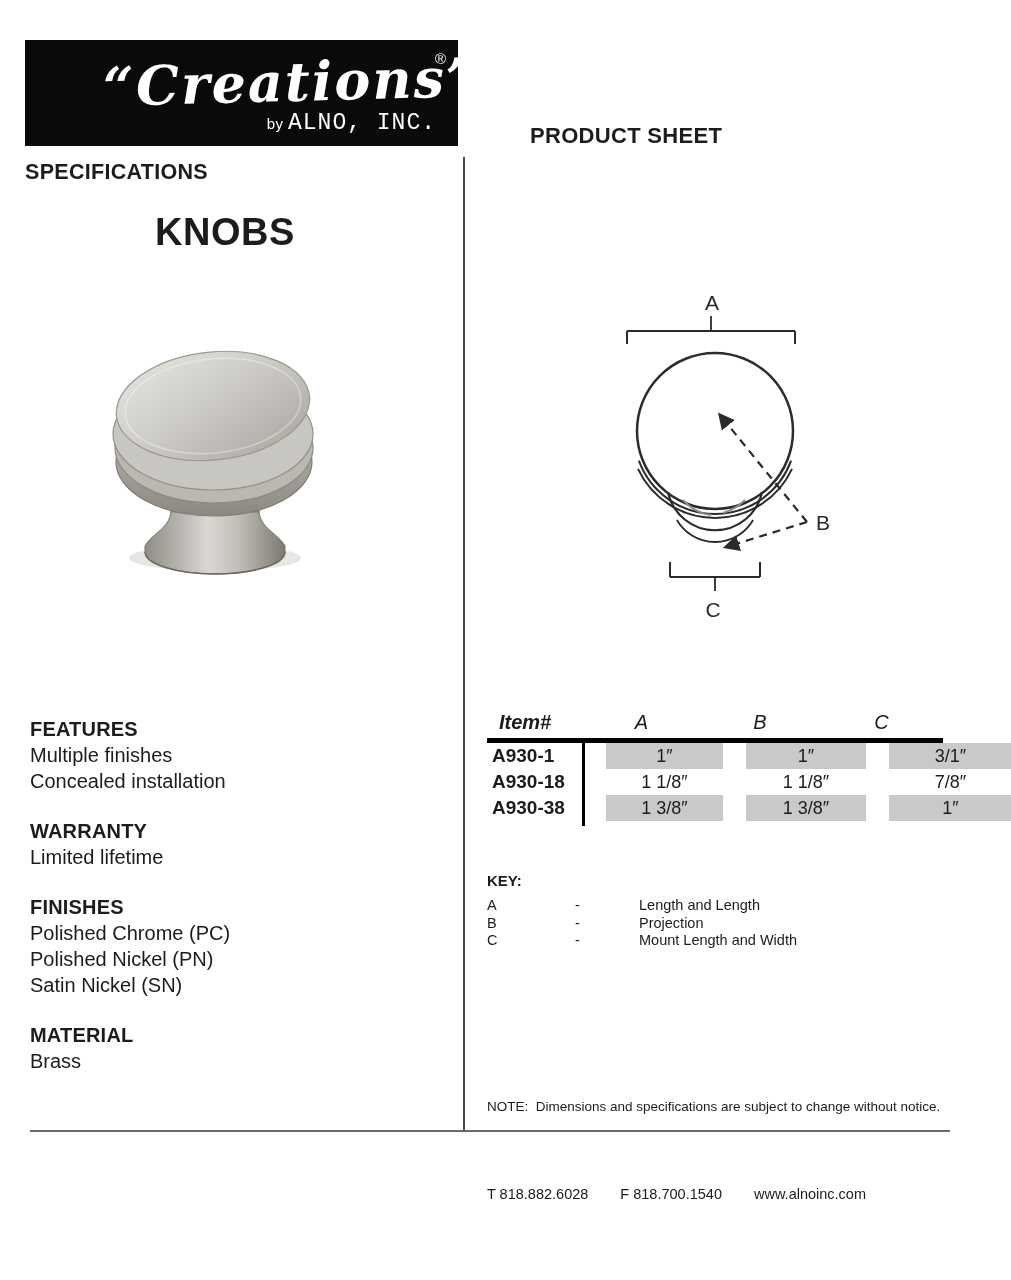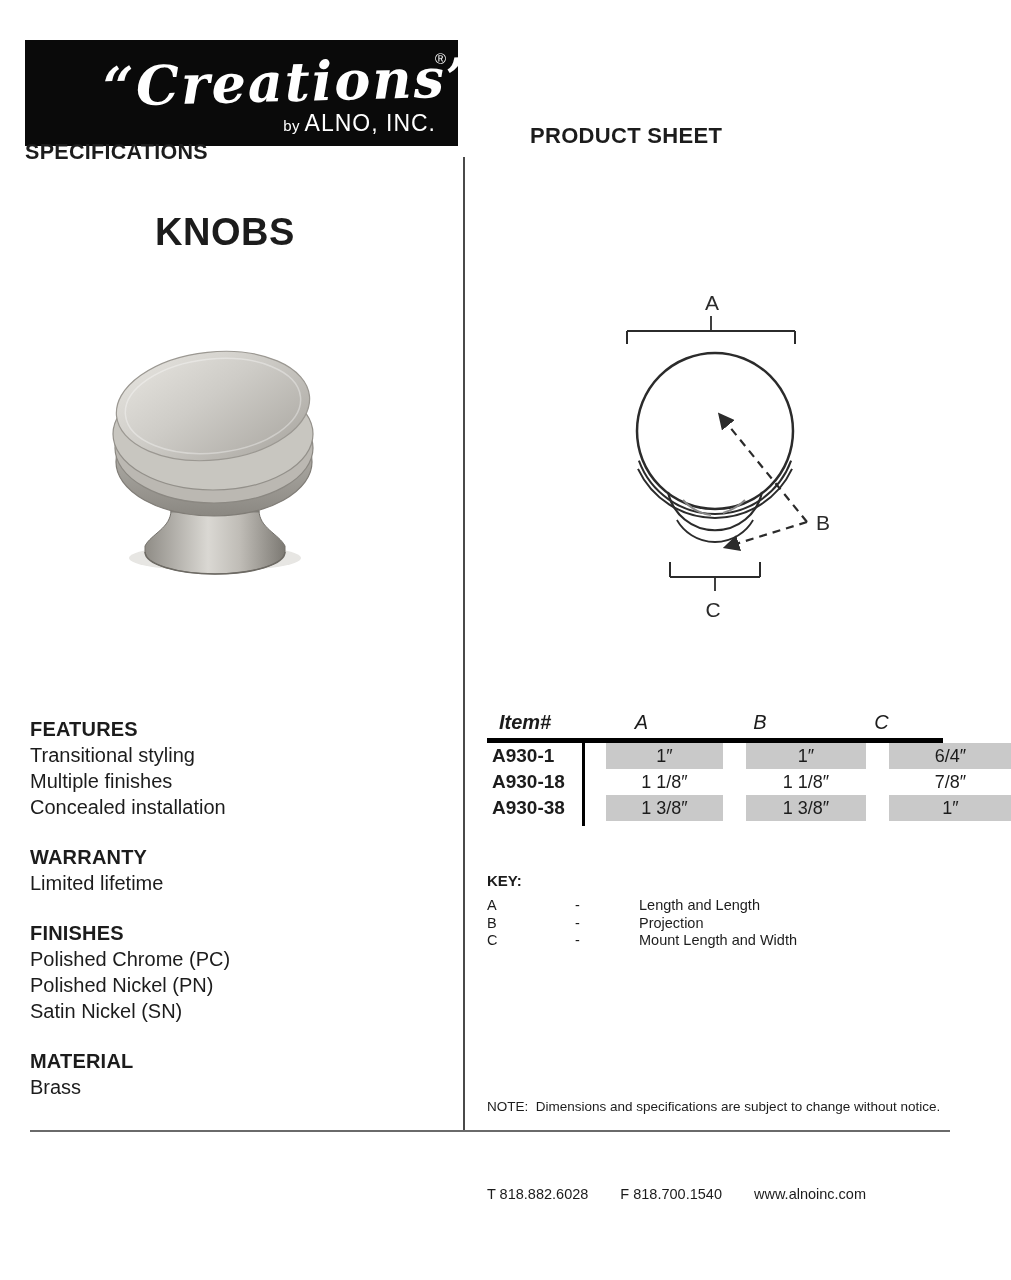--- a/index.html
+++ b/index.html
@@ -12,24 +12,24 @@
   .abs { position:absolute; }
 
   
   .logo-box { left:25px; top:40px; width:433px; height:106px; background:#0a0a0a; }
   .brand { position:absolute; left:78px; top:10px; color:#fff;
     font-family:"DejaVu Serif", serif; font-style:italic; font-weight:bold;
     font-size:54px; letter-spacing:2px; transform:rotate(-1.5deg); white-space:nowrap; }
   .reg { position:absolute; right:12px; top:10px; color:#fff; font-size:15px; }
   .byline { position:absolute; right:22px; top:70px; color:#fff; white-space:nowrap; }
   .byline .by { font-size:15px; letter-spacing:.5px; }
-  .byline .co { font-size:23px; font-weight:500; letter-spacing:1px; }
-
-  
-  .specs-h { left:25px; top:140px; font-size:21.5px; font-weight:bold; letter-spacing:.3px; }
+  .byline .co { font-size:23px; font-weight:500; letter-spacing:1px;font-family:Liberation Mono, monospace; }
+
+  
+  .specs-h { left:25px; top:160px; font-size:21.5px; font-weight:bold; letter-spacing:.3px; }
   .prodsheet-h { left:530px; top:123px; font-size:22px; font-weight:bold; letter-spacing:.3px; }
   .page-title { left:155px; top:211px; font-size:38px; font-weight:bold; letter-spacing:.5px; }
 
   
   .vline { left:463px; top:157px; width:2px; height:974px; background:#4a4a4a; }
   .hline { left:30px; top:1130px; width:920px; height:2px; background:#6a6a6a; }
 
   
   .photo { left:95px; top:344px; width:250px; height:236px; }
   .diagram { left:595px; top:270px; width:300px; height:360px; }
@@ -150,21 +150,20 @@
     <line x1="75" y1="292" x2="75" y2="307" stroke="#2b2b2b" stroke-width="2"></line>
     <line x1="165" y1="292" x2="165" y2="307" stroke="#2b2b2b" stroke-width="2"></line>
     <line x1="75" y1="307" x2="165" y2="307" stroke="#2b2b2b" stroke-width="2"></line>
     <line x1="120" y1="307" x2="120" y2="321" stroke="#2b2b2b" stroke-width="1.8"></line>
     <text x="118" y="347" font-size="21" text-anchor="middle" fill="#2b2b2b">C</text>
   </svg>
 </div>
 
 <div class="abs sections">
   <div class="sec-h">FEATURES</div>
-  <div>Transitional styling</div>
   <div>Multiple finishes</div>
   <div>Concealed installation</div>
 
   <div class="sec-h sec-gap">WARRANTY</div>
   <div>Limited lifetime</div>
 
   <div class="sec-h sec-gap">FINISHES</div>
   <div>Polished Chrome (PC)</div>
   <div>Polished Nickel (PN)</div>
   <div>Satin Nickel (SN)</div>
@@ -178,21 +177,21 @@
     <div class="h-item">Item#</div>
     <div class="h-dim">A</div>
     <div class="h-dim">B</div>
     <div class="h-dim">C</div>
   </div>
   <div class="t-thick"></div>
   <div class="t-row stripe">
     <div class="c-item">A930-1</div>
     <div class="c-val">1″</div>
     <div class="c-val">1″</div>
-    <div class="c-val">6/4″</div>
+    <div class="c-val">3/1″</div>
   </div>
   <div class="t-row">
     <div class="c-item">A930-18</div>
     <div class="c-val">1 1/8″</div>
     <div class="c-val">1 1/8″</div>
     <div class="c-val">7/8″</div>
   </div>
   <div class="t-row stripe">
     <div class="c-item">A930-38</div>
     <div class="c-val">1 3/8″</div>

